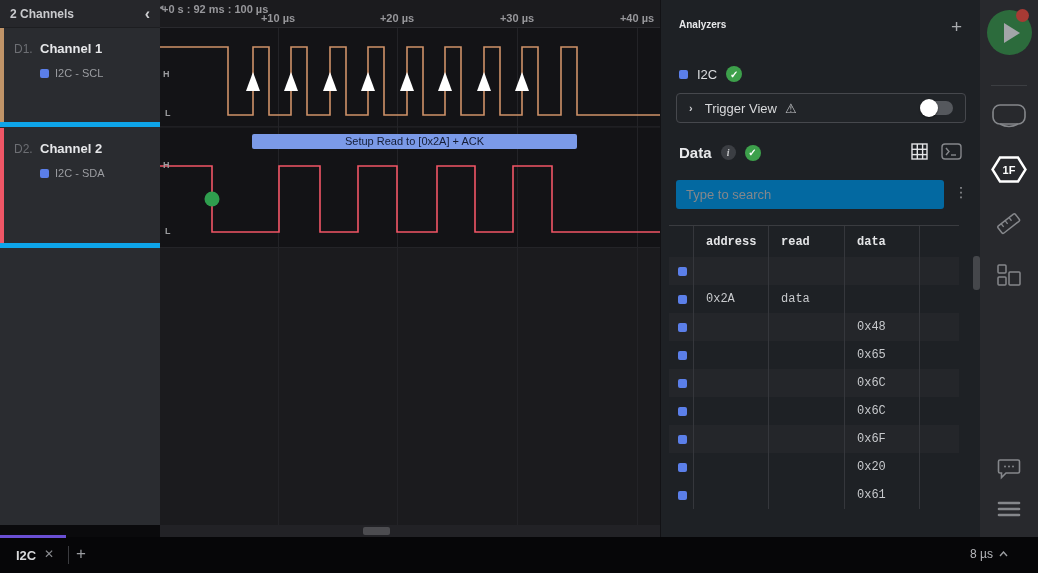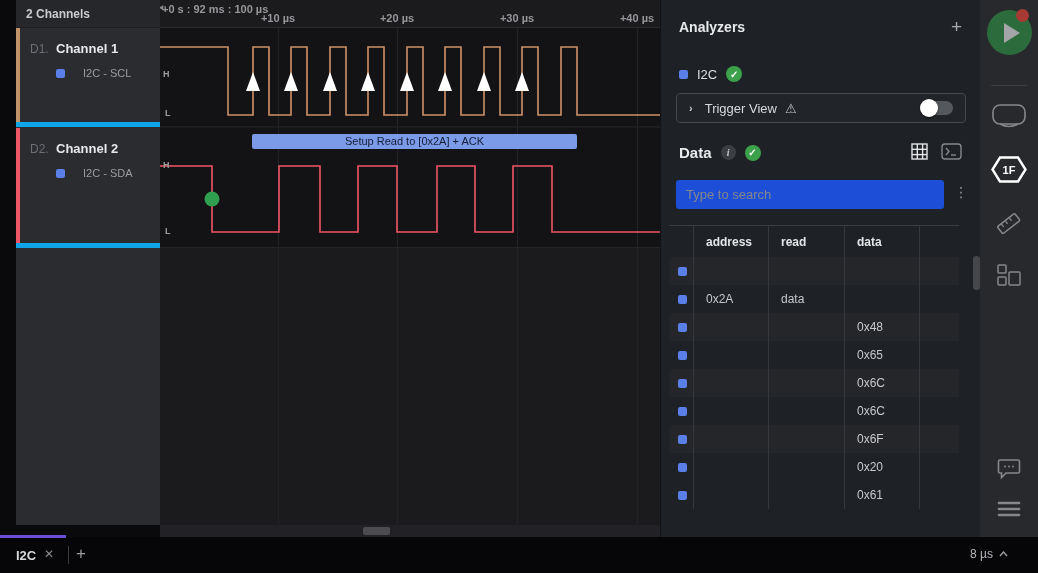--- a/index.html
+++ b/index.html
@@ -3,30 +3,30 @@
 <meta charset="utf-8">
 <style>
   * { margin:0; padding:0; box-sizing:border-box; }
   html,body { background:#000; }
   .app {
     position:relative; width:1038px; height:573px; overflow:hidden;
     background:#0a0a0c; font-family:"Liberation Sans", sans-serif;
     -webkit-font-smoothing:antialiased; user-select:none;
   }
   
-  .left-sidebar { position:absolute; left:16px; top:0; width:180px; height:525px; background:#2a2c30; }
+  .left-sidebar { position:absolute; left:0; top:0; width:180px; height:525px; background:#2a2c30; }
   .sidebar-header { position:absolute; left:0; top:0; width:160px; height:28px; background:#26272b;
     display:flex; align-items:center; padding:0 10px; border-bottom:1px solid #1d1e21; }
   .sidebar-header .title { font-size:12px; font-weight:bold; color:#c9cacd; flex:1; }
   .collapse-btn { color:#cfd0d3; font-size:16px; font-weight:bold; cursor:pointer; line-height:1; }
   .channel-block { position:absolute; left:0; width:160px; border-bottom:5px solid #0ea5e9; }
   .channel-block .color-bar { position:absolute; left:0; top:0; bottom:0; width:4px; }
   .channel-id { position:absolute; left:14px; top:14px; font-size:12px; color:#6d6f74; }
   .channel-name { position:absolute; left:40px; top:13px; font-size:13px; font-weight:bold; color:#e6e7e9; }
-  .channel-analyzer { position:absolute; left:40px; top:39px; display:flex; align-items:center; gap:18px; }
+  .channel-analyzer { position:absolute; left:40px; top:39px; display:flex; align-items:center; gap:6px; }
   .blue-sq { width:9px; height:9px; border-radius:2px; background:#5b7fe9; flex:0 0 auto; }
   .channel-analyzer span { font-size:11px; color:#9b9da1; }
   
   .wave-area { position:absolute; left:160px; top:0; width:500px; height:525px; background:#1b1b1e; overflow:hidden; }
   .wave-timeline { position:absolute; left:0; top:0; width:500px; height:28px; background:#1b1b1e; border-bottom:1px solid #29292d; }
   .origin-label { position:absolute; left:2px; top:3px; font-size:11px; font-weight:bold; color:#97979b; white-space:nowrap; }
   .origin-marker { position:absolute; left:-3px; top:3px; font-size:8px; color:#8a8a8e; }
   .tick-label { position:absolute; top:12px; transform:translateX(-50%); font-size:11px; font-weight:bold; color:#97979b; white-space:nowrap; }
   .gridline { position:absolute; top:28px; width:1px; height:497px; background:#232327; }
   .ch-row { position:absolute; left:0; width:500px; background:#131316; }
@@ -34,44 +34,44 @@
   .ch-row2 { top:128px; height:120px; border-bottom:1px solid #242428; }
   .wave-svg { position:absolute; left:0; }
   .hl-label { position:absolute; font-size:9px; font-weight:bold; color:#9b9c9f; }
   .annotation-bar { position:absolute; left:92px; top:134px; width:325px; height:15px;
     border-radius:2px; font-size:11px; text-align:center; line-height:15px; overflow:hidden; white-space:nowrap; }
   
   .h-scrollbar { position:absolute; left:160px; top:525px; width:500px; height:12px; background:#222226; }
   .h-scroll-thumb { position:absolute; left:203px; top:2px; width:27px; height:8px; border-radius:2px; background:#4c4c50; }
   
   .right-panel { position:absolute; left:660px; top:0; width:320px; height:538px; background:#1e2125; border-left:1px solid #121215; }
-  .panel-title { position:absolute; left:18px; top:19px; font-size:14px; font-weight:bold; color:#e8e9eb; }
+  .panel-title { position:absolute; left:18px; top:19px; font-size:10px; font-weight:bold; color:#e8e9eb; }
   .add-analyzer-btn { position:absolute; right:18px; top:17px; font-size:19px; color:#a9abaf; cursor:pointer; line-height:1; }
   .analyzer-row { position:absolute; left:18px; top:66px; display:flex; align-items:center; gap:9px; }
   .analyzer-row .name { font-size:13px; color:#dcdde0; }
   .check-badge { width:16px; height:16px; border-radius:50%; background:#3da04b; color:#fff; font-size:10px;
     display:flex; align-items:center; justify-content:center; font-weight:bold; }
   .trigger-box { position:absolute; left:15px; top:93px; width:290px; height:30px; background:#212428;
     border:1px solid #46484d; border-radius:4px; display:flex; align-items:center; padding:0 12px; cursor:pointer; }
   .trigger-chevron { color:#cfd0d3; font-size:11px; font-weight:bold; margin-right:12px; }
   .trigger-label { font-size:13px; color:#d8d9db; margin-right:8px; }
   .warning-icon { color:#c3c5c8; font-size:13px; line-height:1; }
   .toggle { margin-left:auto; position:relative; width:30px; height:14px; border-radius:7px; background:#55585d; cursor:pointer; }
   .toggle-knob { position:absolute; left:-3px; top:-2px; width:18px; height:18px; border-radius:50%; background:#fff; box-shadow:0 1px 2px rgba(0,0,0,.5); }
   .data-header { position:absolute; left:18px; top:144px; display:flex; align-items:center; gap:9px; }
   .data-header .title { font-size:15px; font-weight:bold; color:#e8e9eb; }
   .info-badge { width:15px; height:15px; border-radius:50%; background:#3b3e43; color:#c6c8ca; font-size:10px;
     font-weight:bold; display:flex; align-items:center; justify-content:center; font-family:"Liberation Serif", serif; font-style:italic; }
   .data-view-icons { position:absolute; right:18px; top:143px; display:flex; align-items:center; gap:13px; }
   .icon-btn { cursor:pointer; display:flex; align-items:center; justify-content:center; }
-  .search-box { position:absolute; left:15px; top:180px; width:268px; height:29px; background:#1d4ed8; border:none;
+  .search-box { position:absolute; left:15px; top:180px; width:268px; height:29px; background:#0369a1; border:none;
     border-radius:3px; color:#d5d6d8; font-size:13px; padding:0 10px; font-family:"Liberation Sans", sans-serif; outline:none; }
   .search-box::placeholder { color:#84878b; }
   .search-kebab { position:absolute; right:12px; top:184px; color:#9a9ca0; font-size:14px; cursor:pointer; letter-spacing:0; }
-  .data-table { position:absolute; left:8px; top:225px; width:290px; border-top:1px solid #3a3c40; }
+  .data-table { position:absolute; left:8px; top:225px; width:290px; border-top:1px solid #3a3c40;font-family:Liberation Mono, monospace; }
   .trow { display:grid; grid-template-columns:24px 75px 76px 75px 40px; height:28px; align-items:center; }
   .trow.thead { height:31px; }
   .trow.alt { background:#24262a; }
   .tcell { height:100%; display:flex; align-items:center; padding-left:12px; font-size:12px; color:#c7c9cc;
     border-left:1px solid #35373c; overflow:hidden; white-space:nowrap; }
   .tcell:first-child { border-left:none; padding-left:9px; }
   .thead .tcell { font-weight:bold; color:#e4e5e7; }
   .table-vscroll { position:absolute; right:0px; top:256px; width:7px; height:34px; border-radius:3px; background:#45474b; }
   
   .right-toolbar { position:absolute; left:980px; top:0; width:58px; height:538px; background:#28292d; }

